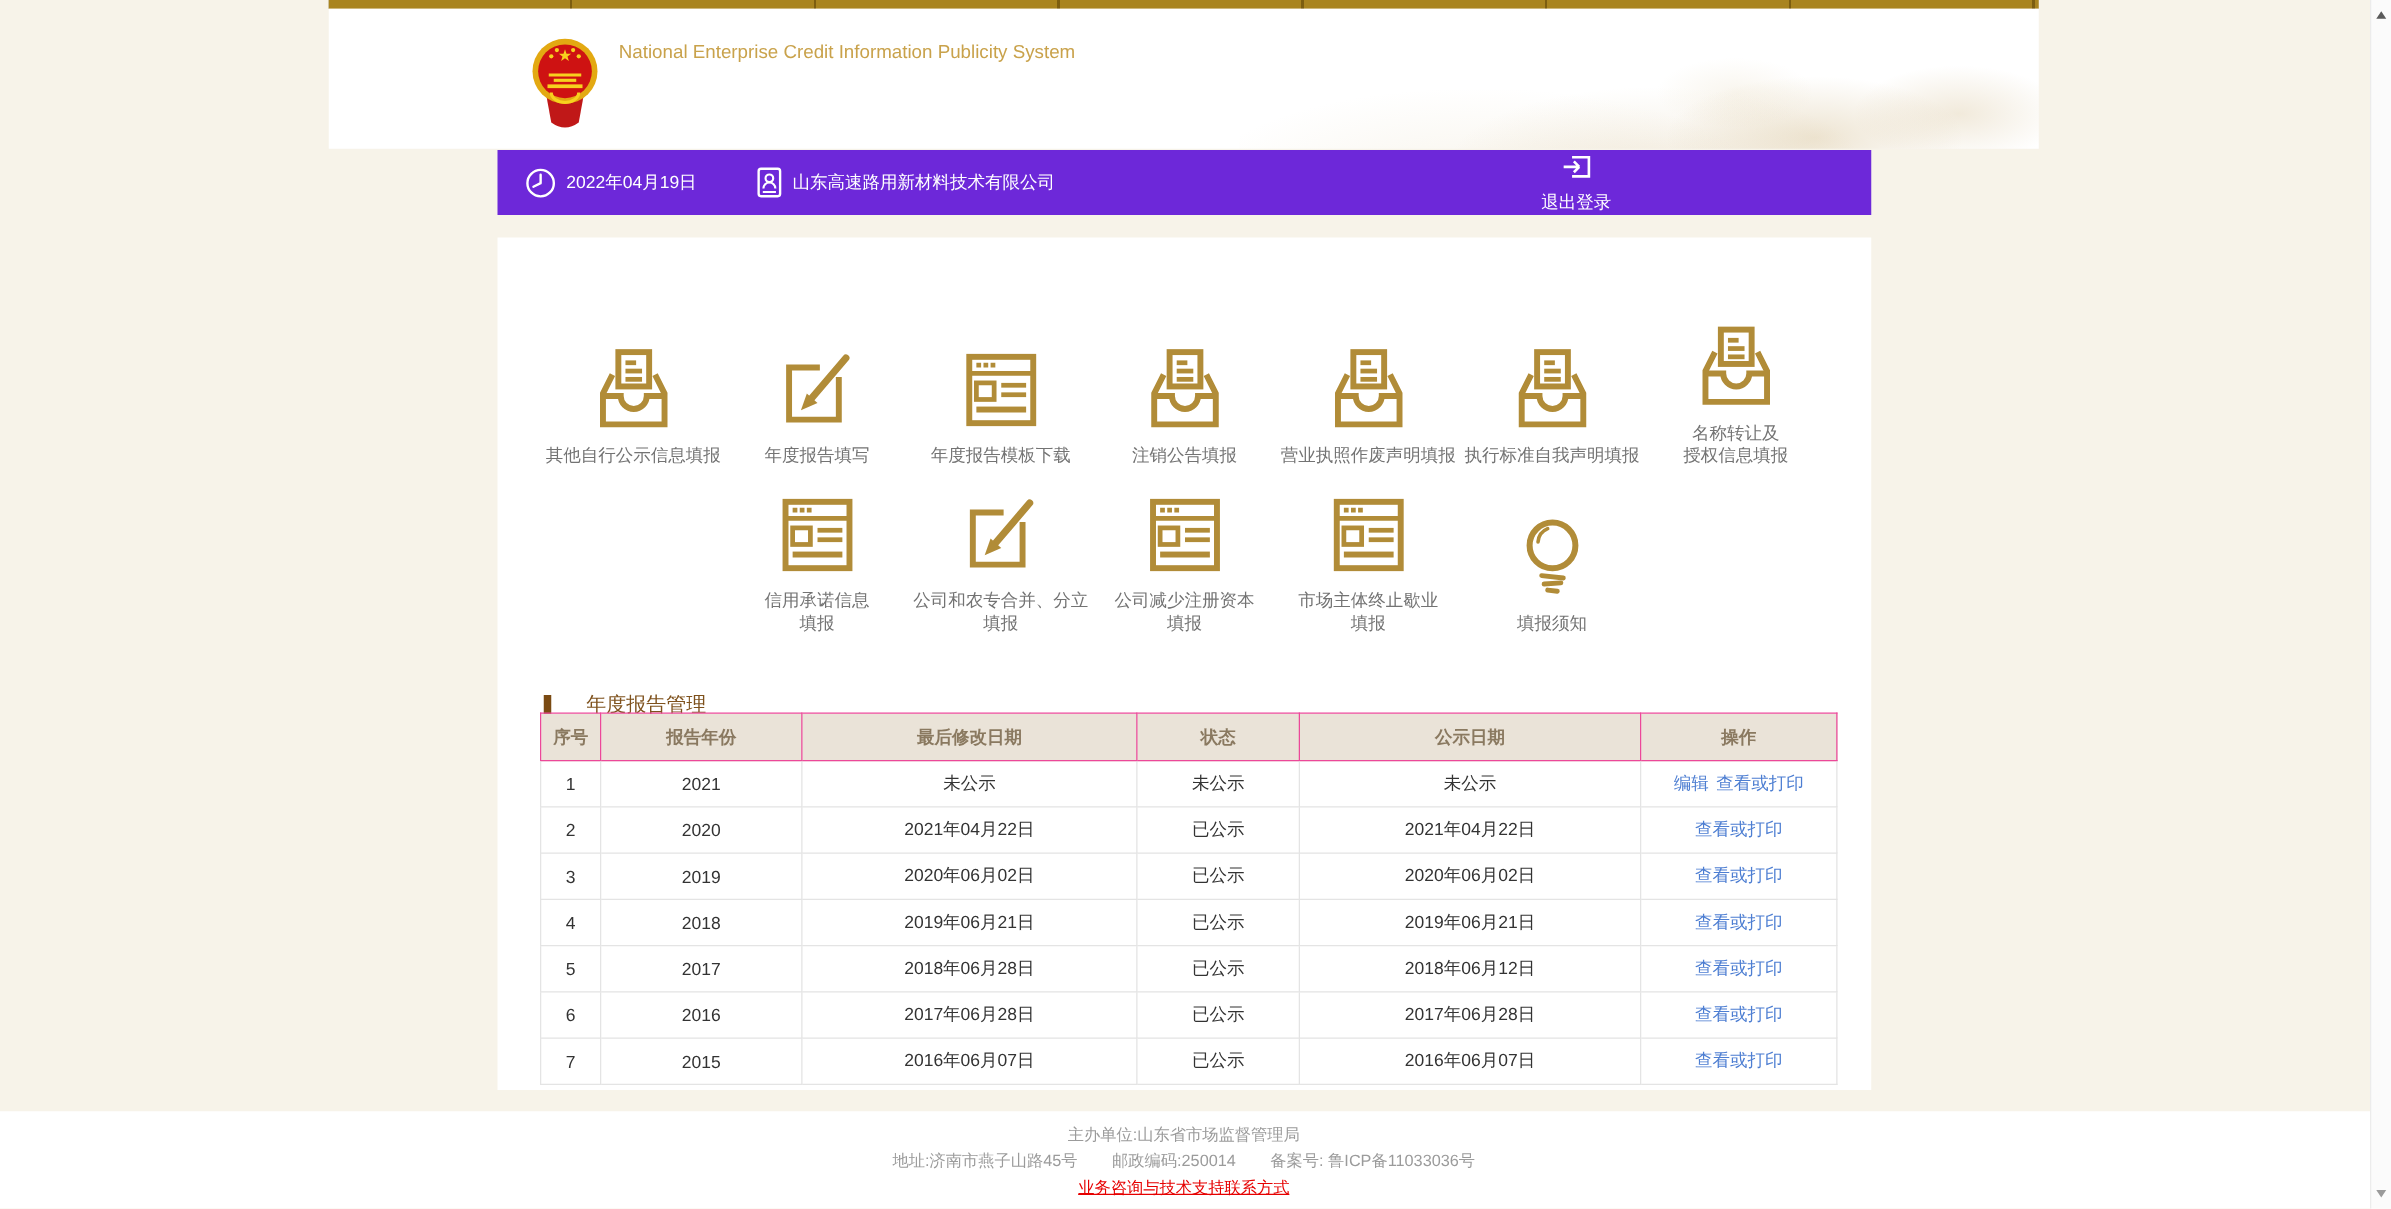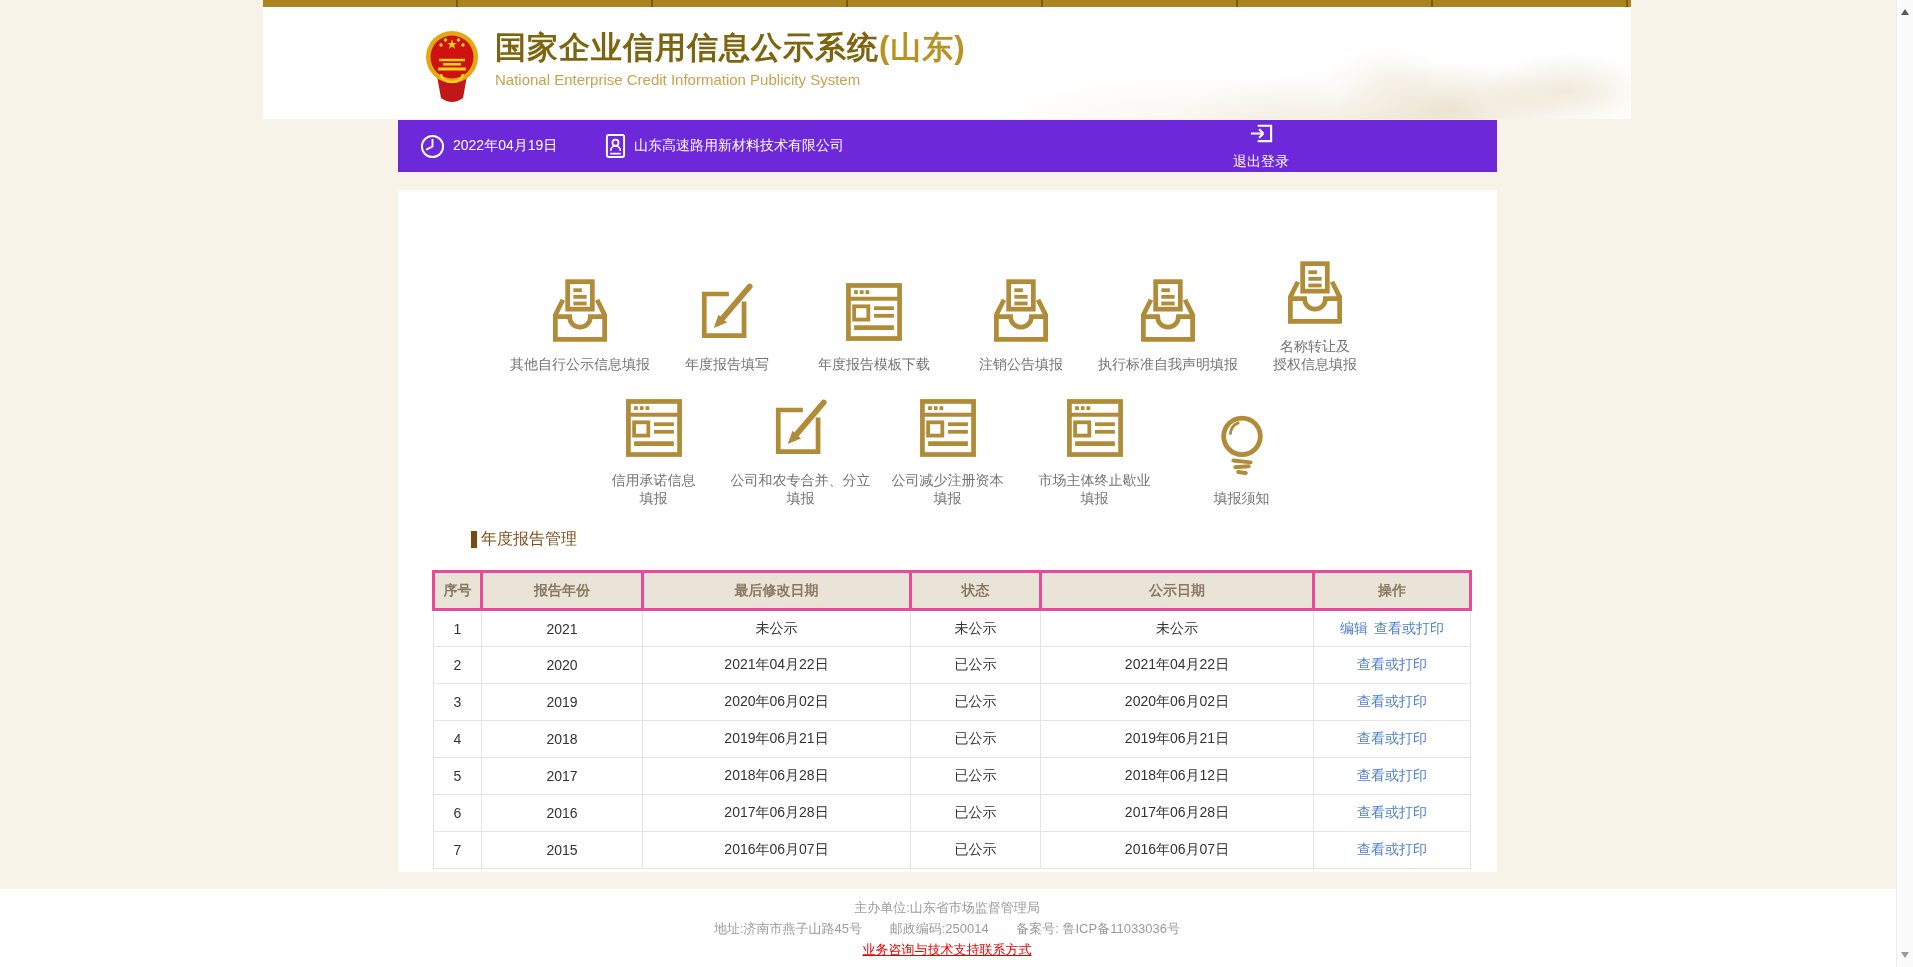--- a/index.html
+++ b/index.html
@@ -58,32 +58,32 @@
   .shortcut {
     width:147px; display:flex; flex-direction:column; align-items:center;
     text-align:center; cursor:pointer;
   }
   .sc-icon { color:#B18C38; display:block; margin-bottom:9px; }
   .sc-label {
     font-size:14px; line-height:18px; color:#737373; white-space:pre-line;
   }
   
   .section-head {
-    position:absolute; left:37px; top:339px; display:flex; align-items:center; gap:4px;margin-left:36px;
+    position:absolute; left:37px; top:364px; display:flex; align-items:center; gap:28px;
   }
   .section-bar { width:6px; height:17px; background:#7A4A12; }
   .section-title { font-size:16px; color:#7E511C; }
   
   .report-table {
     position:absolute; left:34px; top:380px; width:1037px;
     border-collapse:collapse; font-size:14px; table-layout:fixed;
   }
   .report-table th {
     background:#EAE3D8; color:#8A7960; font-weight:bold;
-    height:38px; border:3px solid #ec4899; text-align:center;
+    height:38px; border:1px solid #ec4899; text-align:center;
   }
   .report-table td {
     height:37px; border:1px solid #E4E4E4; text-align:center; color:#333333;
     padding:0 4px;
   }
   .tbl-link { color:#4D7ED2; text-decoration:none; cursor:pointer; margin:0 3px; }
   
   .footer-band {
     position:absolute; left:0; top:889px; width:1913px; height:78px; background:#FFFFFF;
   }
@@ -160,21 +160,20 @@
     <circle cx="16" cy="15" r="1.7" fill="#F7D11E"></circle>
     <circle cx="20.5" cy="10" r="1.7" fill="#F7D11E"></circle>
     <circle cx="33.5" cy="10" r="1.7" fill="#F7D11E"></circle>
     <circle cx="38" cy="15" r="1.7" fill="#F7D11E"></circle>
     <path d="M14 30 h26" stroke="#F7D11E" stroke-width="2.5" fill="none"></path>
     <rect x="18" y="33" width="18" height="2.5" fill="#F7D11E"></rect>
     <rect x="13" y="37.5" width="28" height="3" fill="#F7D11E"></rect>
     <path d="M16 44 a11 8 0 0 0 22 0" stroke="#F7D11E" stroke-width="2.5" fill="none"></path>
   </svg>
   <div class="title-block">
-    <div class="title-cn"><span>国家企业信用信息公示系统</span><span class="title-region">(山东)</span></div>
     <div class="subtitle-en">National Enterprise Credit Information Publicity System</div>
   </div>
 </div>
 
 <div class="user-bar">
   <div class="ub-group ub-date">
     <svg class="ub-icon" width="25" height="25" viewBox="0 0 26 26">
       <circle cx="13" cy="13" r="11" fill="none" stroke="#FFFFFF" stroke-width="2"></circle>
       <path d="M13 13 V6 M13 13 L7 16" stroke="#FFFFFF" stroke-width="2" fill="none" stroke-linecap="round"></path>
     </svg>
@@ -217,20 +216,26 @@
       <svg class="sc-icon" width="72" height="68">
           <use href="#ic-template"></use>
         </svg>
       <div class="sc-label">年度报告模板下载</div>
     </div>
     <div class="shortcut">
       <svg class="sc-icon" width="72" height="68">
           <use href="#ic-inbox"></use>
         </svg>
       <div class="sc-label">注销公告填报</div>
+    </div>
+    <div class="shortcut">
+      <svg class="sc-icon" width="72" height="68">
+          <use href="#ic-inbox"></use>
+        </svg>
+      <div class="sc-label">营业执照作废声明填报</div>
     </div>
     <div class="shortcut">
       <svg class="sc-icon" width="72" height="68">
           <use href="#ic-inbox"></use>
         </svg>
       <div class="sc-label">执行标准自我声明填报</div>
     </div>
     <div class="shortcut">
       <svg class="sc-icon" width="72" height="68">
           <use href="#ic-inbox"></use>

